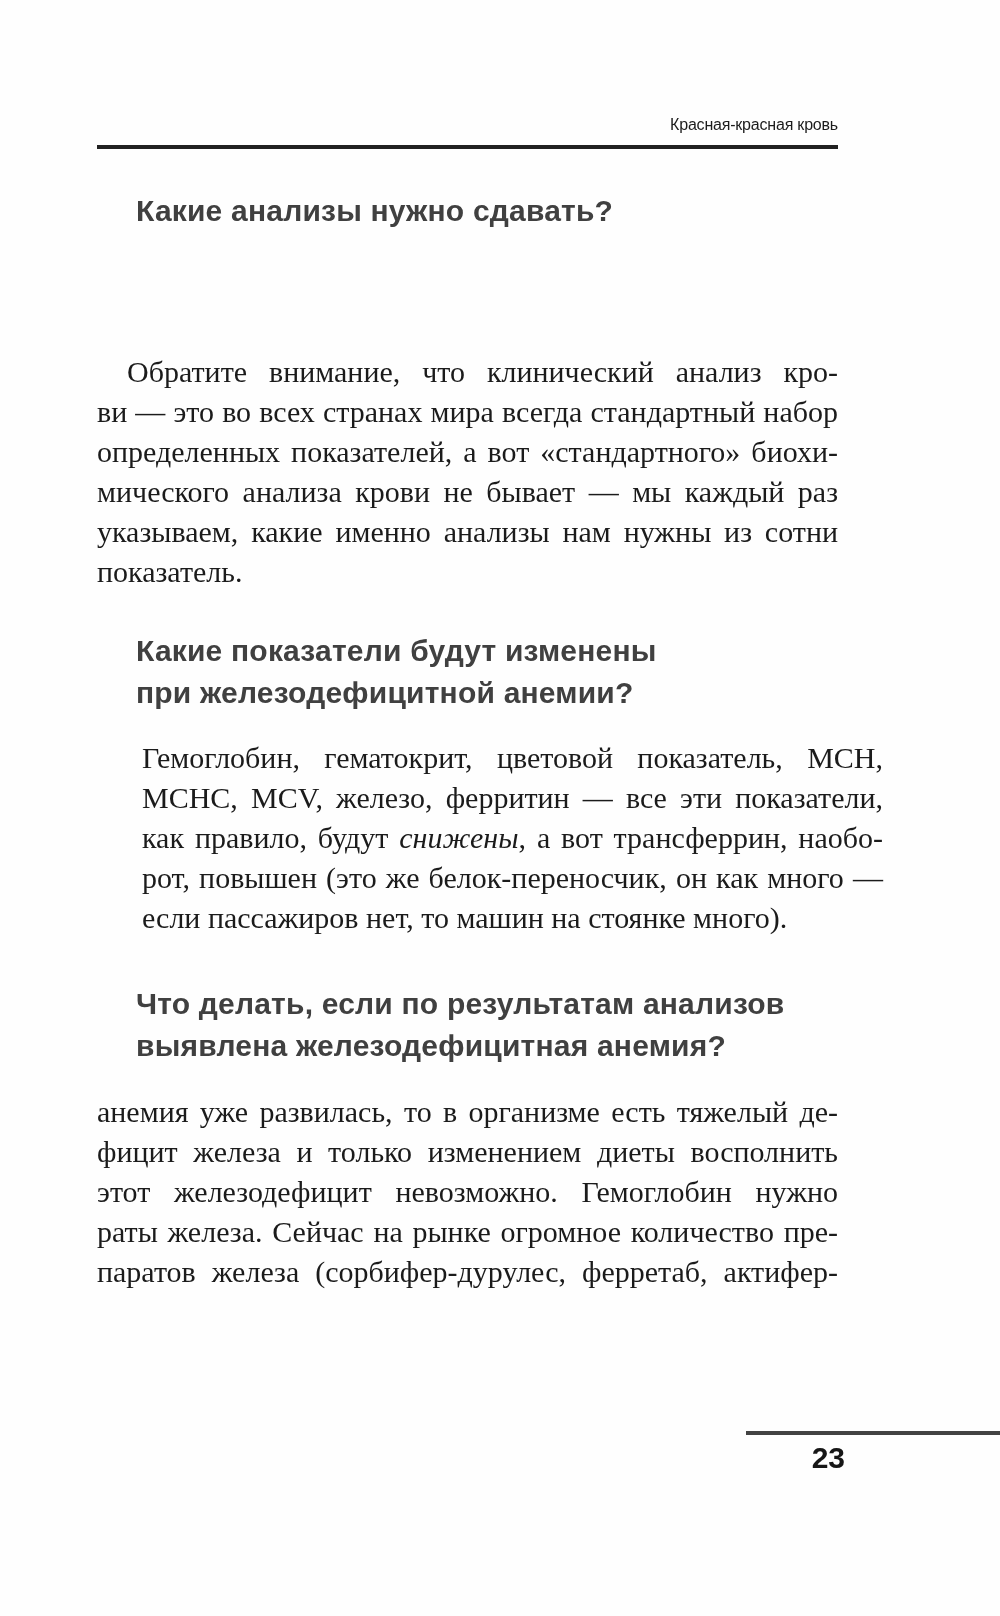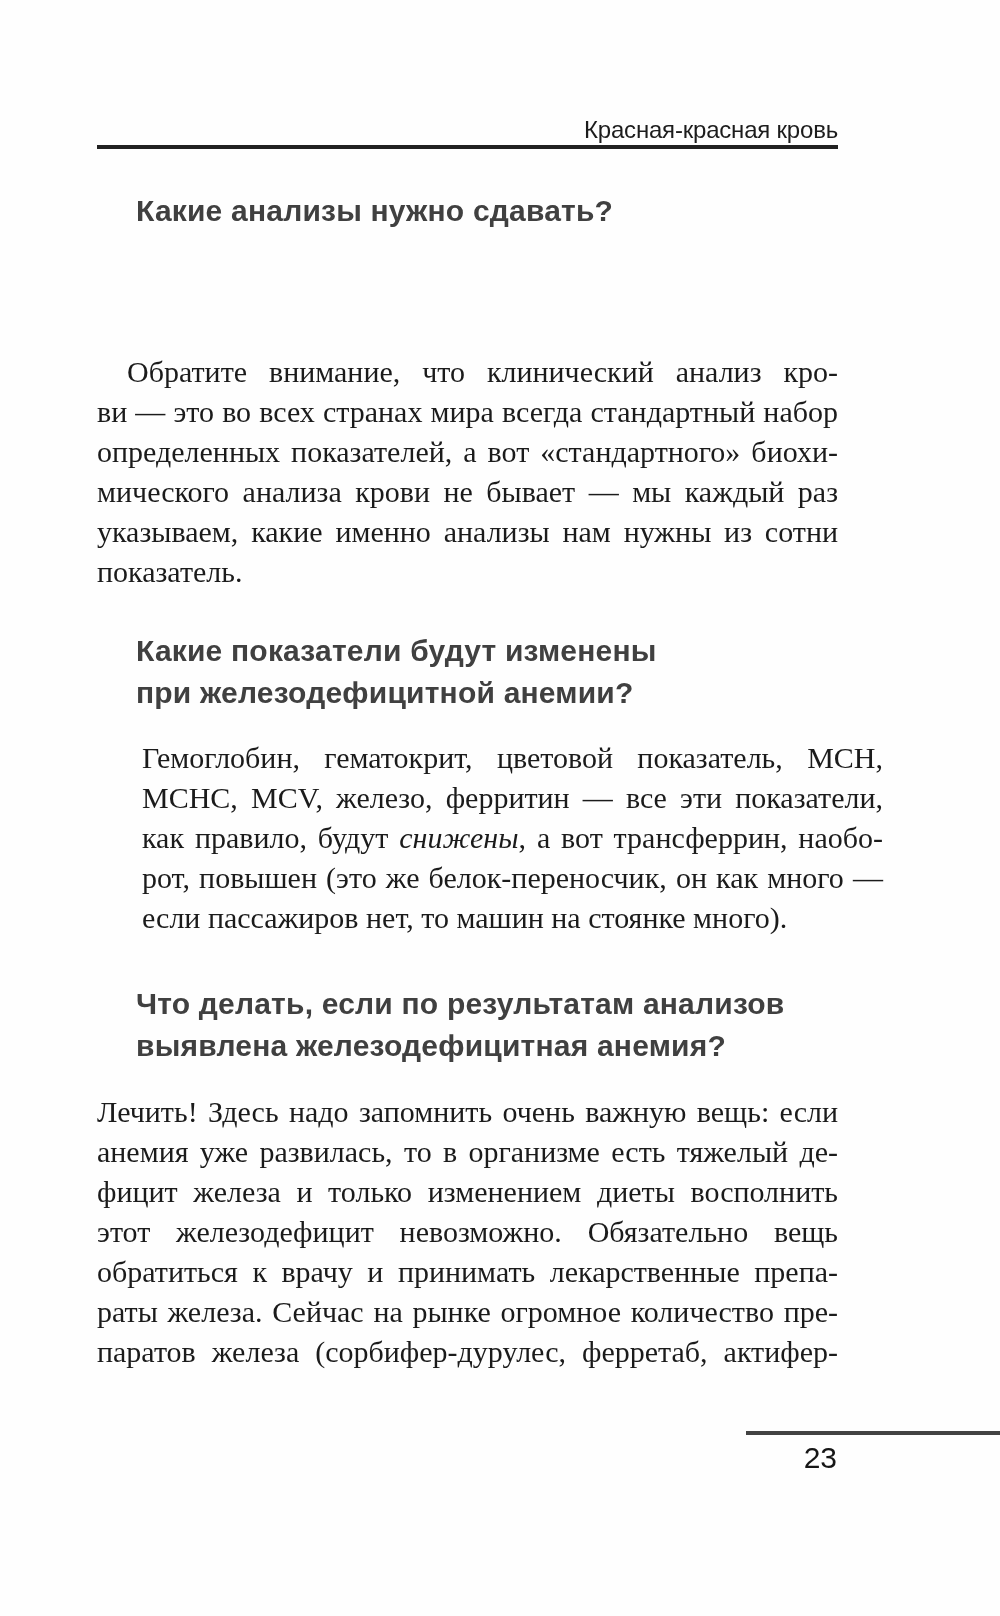--- a/index.html
+++ b/index.html
@@ -12,21 +12,21 @@
     background: #fefefe;
     color: #1b1b1b;
     overflow: hidden;
   }
   
   .running-head {
     position: absolute;
     top: 116px;
     right: 162px;
     font-family: "Liberation Sans", sans-serif;
-    font-size: 24px;
+    font-size: 16px;
     letter-spacing: -0.2px;
     color: #1c1c1c;
     white-space: nowrap;
   }
   .head-rule {
     position: absolute;
     left: 97px;
     top: 145px;
     width: 741px;
     height: 4px;
@@ -36,23 +36,23 @@
     position: absolute;
     left: 746px;
     top: 1431px;
     width: 254px;
     height: 4px;
     background: #434343;
   }
   .page-num {
     position: absolute;
     top: 1441px;
-    right: 163px;
+    right: 155px;
     font-family: "Liberation Sans", sans-serif;
-    font-weight: 400;
+    font-weight: 700;
     font-size: 30px;
     color: #161616;
     text-align: center;
   }
   
   .heading {
     position: absolute;
     left: 136px;
     width: 705px;
     font-family: "Liberation Sans", sans-serif;
@@ -117,25 +117,23 @@
     <div class="line j">рот, повышен (это же белок-переносчик, он как много —</div>
     <div class="line">если пассажиров нет, то машин на стоянке много).</div>
   </div>
 
   <div class="heading h3">
     <div class="hline">Что делать, если по результатам анализов</div>
     <div class="hline">выявлена железодефицитная анемия?</div>
   </div>
 
   <div class="para p4">
-    <div class="line j">Лечить! Здесь надо запомнить очень важную вещь: если</div>
     <div class="line j">анемия уже развилась, то в организме есть тяжелый де-</div>
     <div class="line j">фицит железа и только изменением диеты восполнить</div>
-    <div class="line j">этот железодефицит невозможно. Обязательно вещь</div>
-    <div class="line j">обратиться к врачу и принимать лекарственные препа-</div>
+    <div class="line j">этот железодефицит невозможно. Гемоглобин нужно</div>
     <div class="line j">раты железа. Сейчас на рынке огромное количество пре-</div>
     <div class="line j">паратов железа (сорбифер-дурулес, ферретаб, актифер-</div>
   </div>
 
   <div class="foot-rule"></div>
   <div class="page-num">23</div>
 
 </div>
 
 </body></html>

